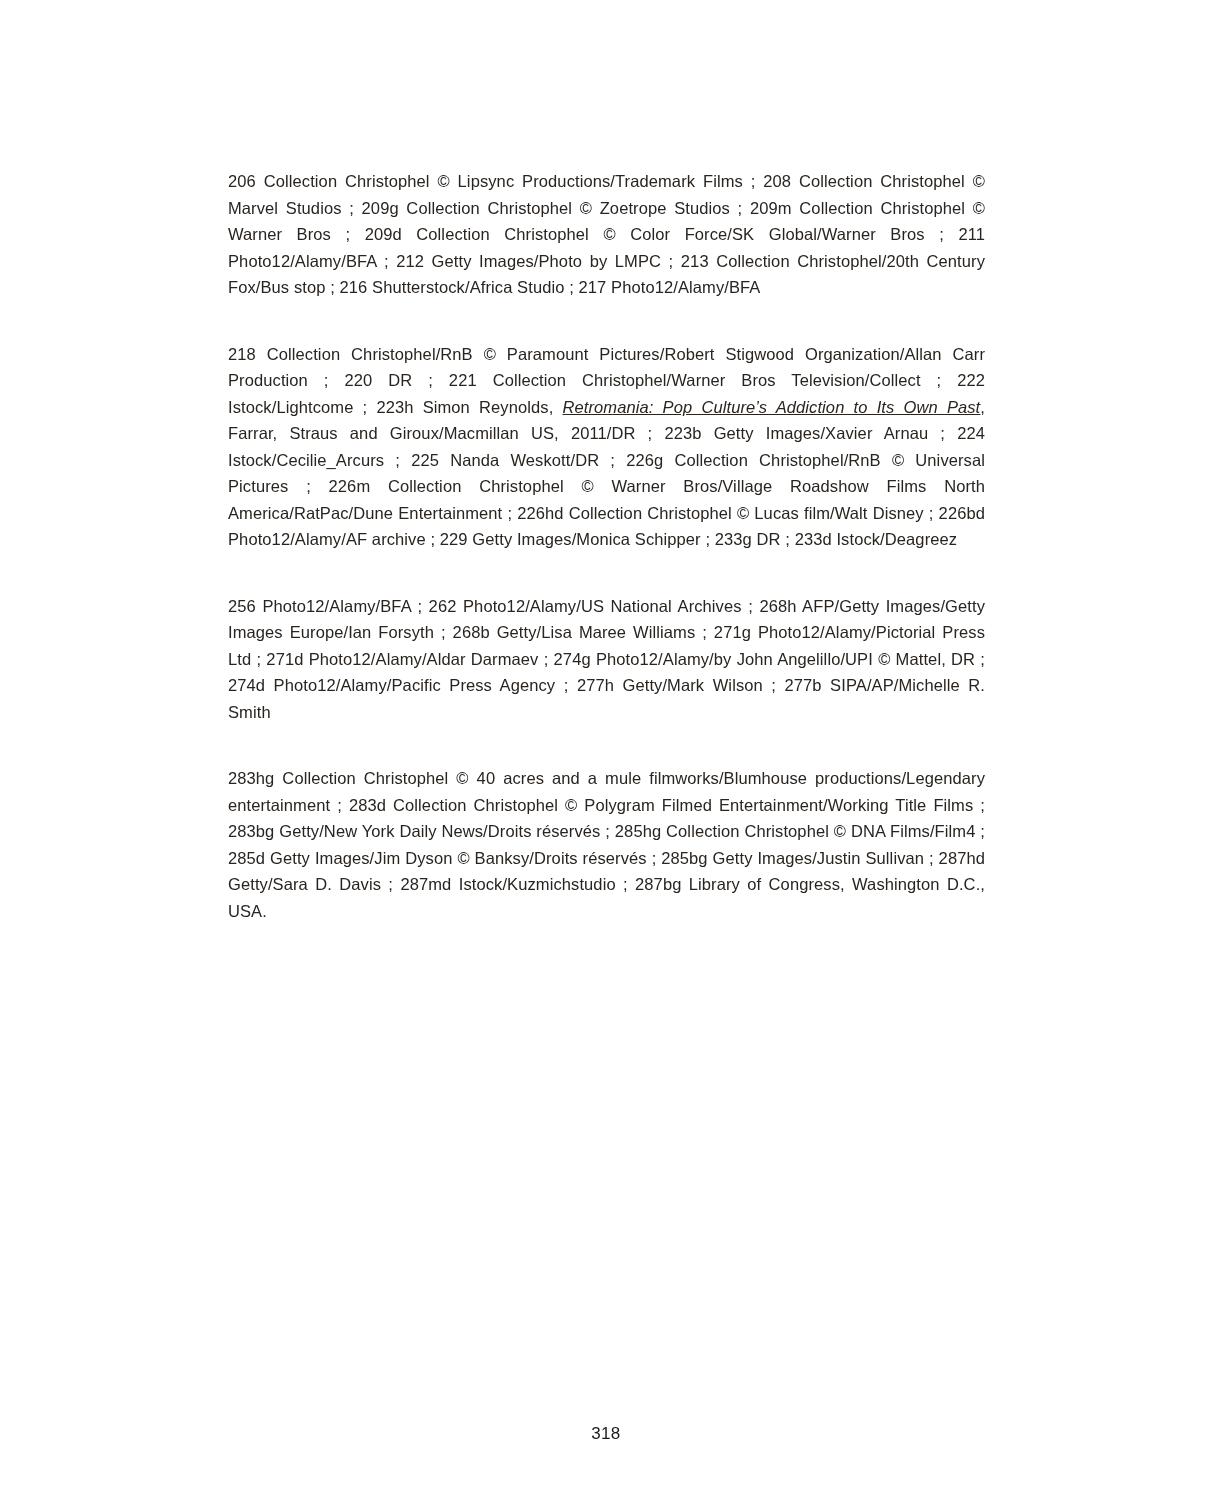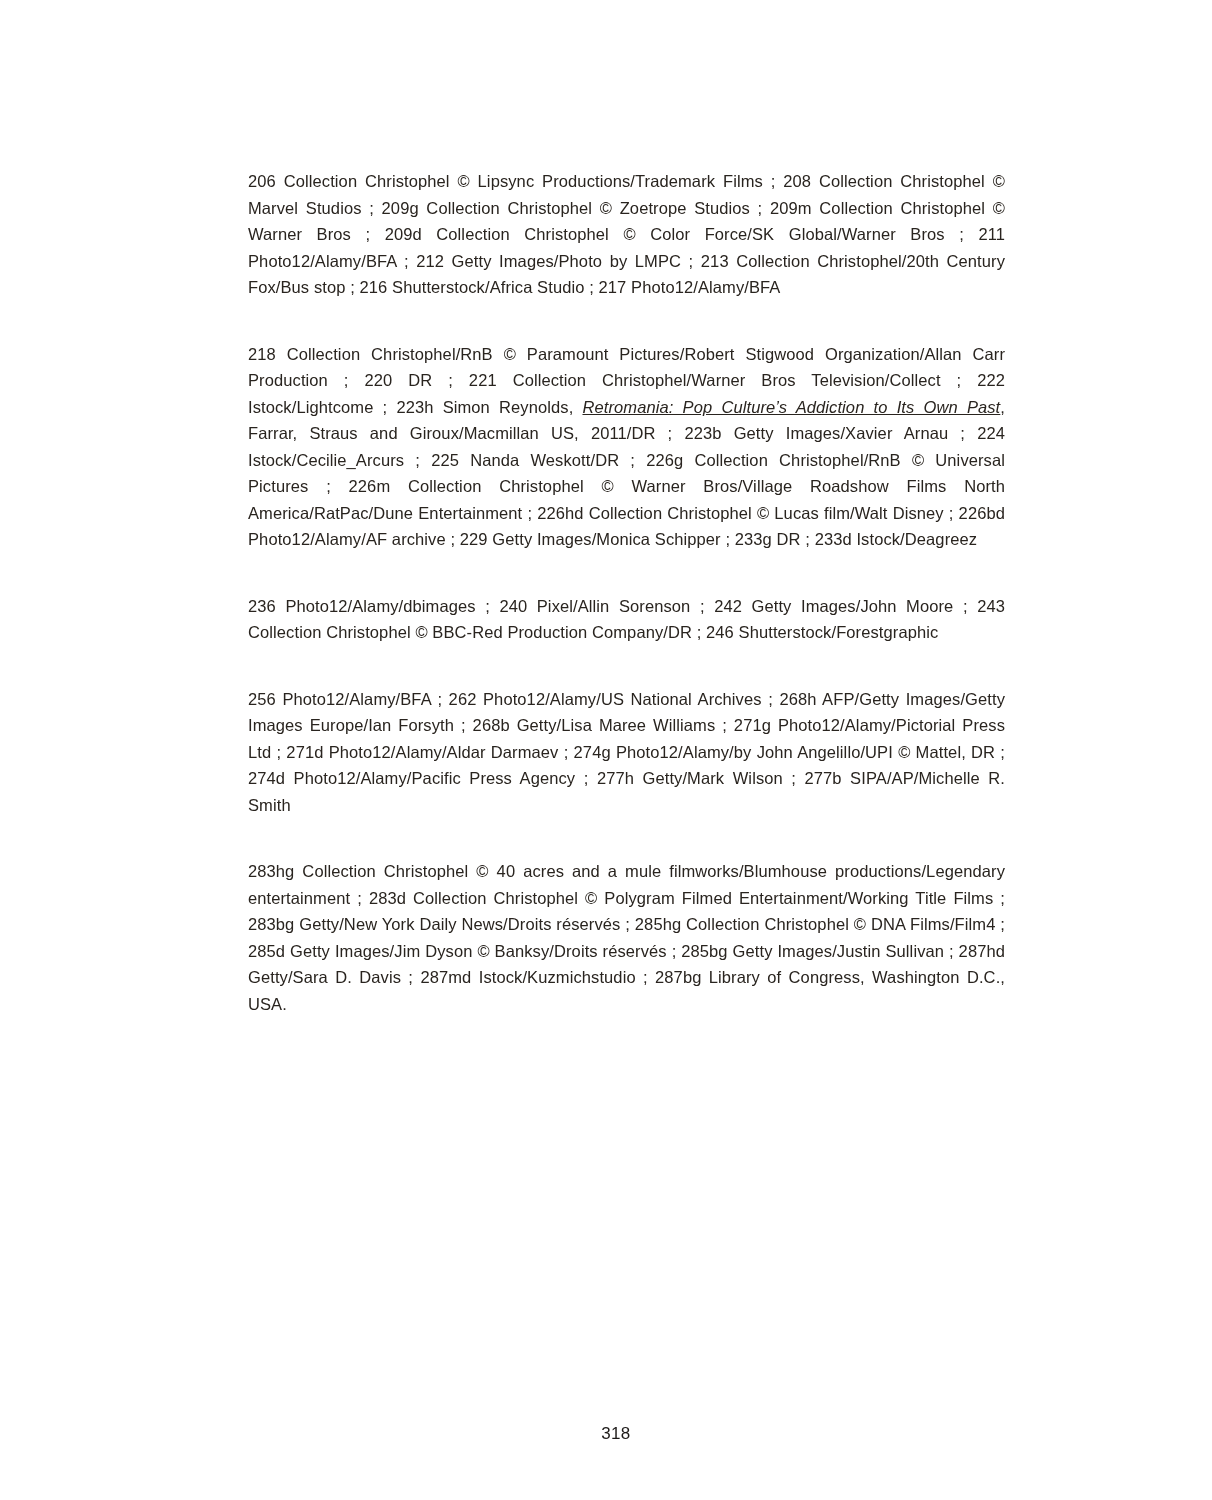--- a/index.html
+++ b/index.html
@@ -11,21 +11,20 @@
     width: 1212px;
     height: 1500px;
     position: relative;
     font-family: "Liberation Sans", sans-serif;
   }
   .sheet {
     position: absolute;
     inset: 0;
     background: #ffffff;
     overflow: hidden;
-    margin-left: 20px;
   }
   .credits {
     position: absolute;
     left: 228px;
     top: 168px;
     width: 757px;
     color: #29241f;
     font-size: 16.5px;
     line-height: 26.5px;
     text-align: justify;
@@ -53,18 +52,17 @@
     letter-spacing: 0.3px;
   }
 </style>
 </head>
 <body>
 
 <div class="sheet">
   <div class="credits">
       <p><span>206 Collection Christophel © Lipsync Productions/Trademark Films ; 208 Collection Christophel © Marvel Studios ; 209g Collection Christophel © Zoetrope Studios ; 209m Collection Christophel © Warner Bros ; 209d Collection Christophel © Color Force/SK Global/Warner Bros ; 211 Photo12/Alamy/BFA ; 212 Getty Images/Photo by LMPC ; 213 Collection Christophel/20th Century Fox/Bus stop ; 216 Shutterstock/Africa Studio ; 217 Photo12/Alamy/BFA</span></p>
       <p><span>218 Collection Christophel/RnB © Paramount Pictures/Robert Stigwood Organization/Allan Carr Production ; 220 DR ; 221 Collection Christophel/Warner Bros Television/Collect ; 222 Istock/Lightcome ; 223h Simon Reynolds, </span><i>Retromania: Pop Culture’s Addiction to Its Own Past</i><span>, Farrar, Straus and Giroux/Macmillan US, 2011/DR ; 223b Getty Images/Xavier Arnau ; 224 Istock/Cecilie_Arcurs ; 225 Nanda Weskott/DR ; 226g Collection Christophel/RnB © Universal Pictures ; 226m Collection Christophel © Warner Bros/Village Roadshow Films North America/RatPac/Dune Entertainment ; 226hd Collection Christophel © Lucas film/Walt Disney ; 226bd Photo12/Alamy/AF archive ; 229 Getty Images/Monica Schipper ; 233g DR ; 233d Istock/Deagreez</span></p>
-      <p><span>236 Photo12/Alamy/dbimages ; 240 Pixel/Allin Sorenson ; 242 Getty Images/John Moore ; 243 Collection Christophel © BBC-Red Production Company/DR ; 246 Shutterstock/Forestgraphic</span></p>
       <p><span>256 Photo12/Alamy/BFA ; 262 Photo12/Alamy/US National Archives ; 268h AFP/Getty Images/Getty Images Europe/Ian Forsyth ; 268b Getty/Lisa Maree Williams ; 271g Photo12/Alamy/Pictorial Press Ltd ; 271d Photo12/Alamy/Aldar Darmaev ; 274g Photo12/Alamy/by John Angelillo/UPI © Mattel, DR ; 274d Photo12/Alamy/Pacific Press Agency ; 277h Getty/Mark Wilson ; 277b SIPA/AP/Michelle R. Smith</span></p>
       <p><span>283hg Collection Christophel © 40 acres and a mule filmworks/Blumhouse productions/Legendary entertainment ; 283d Collection Christophel © Polygram Filmed Entertainment/Working Title Films ; 283bg Getty/New York Daily News/Droits réservés ; 285hg Collection Christophel © DNA Films/Film4 ; 285d Getty Images/Jim Dyson © Banksy/Droits réservés ; 285bg Getty Images/Justin Sullivan ; 287hd Getty/Sara D. Davis ; 287md Istock/Kuzmichstudio ; 287bg Library of Congress, Washington D.C., USA.</span></p>
     </div>
   <div class="pagenum">318</div>
 </div>
 
 </body></html>

